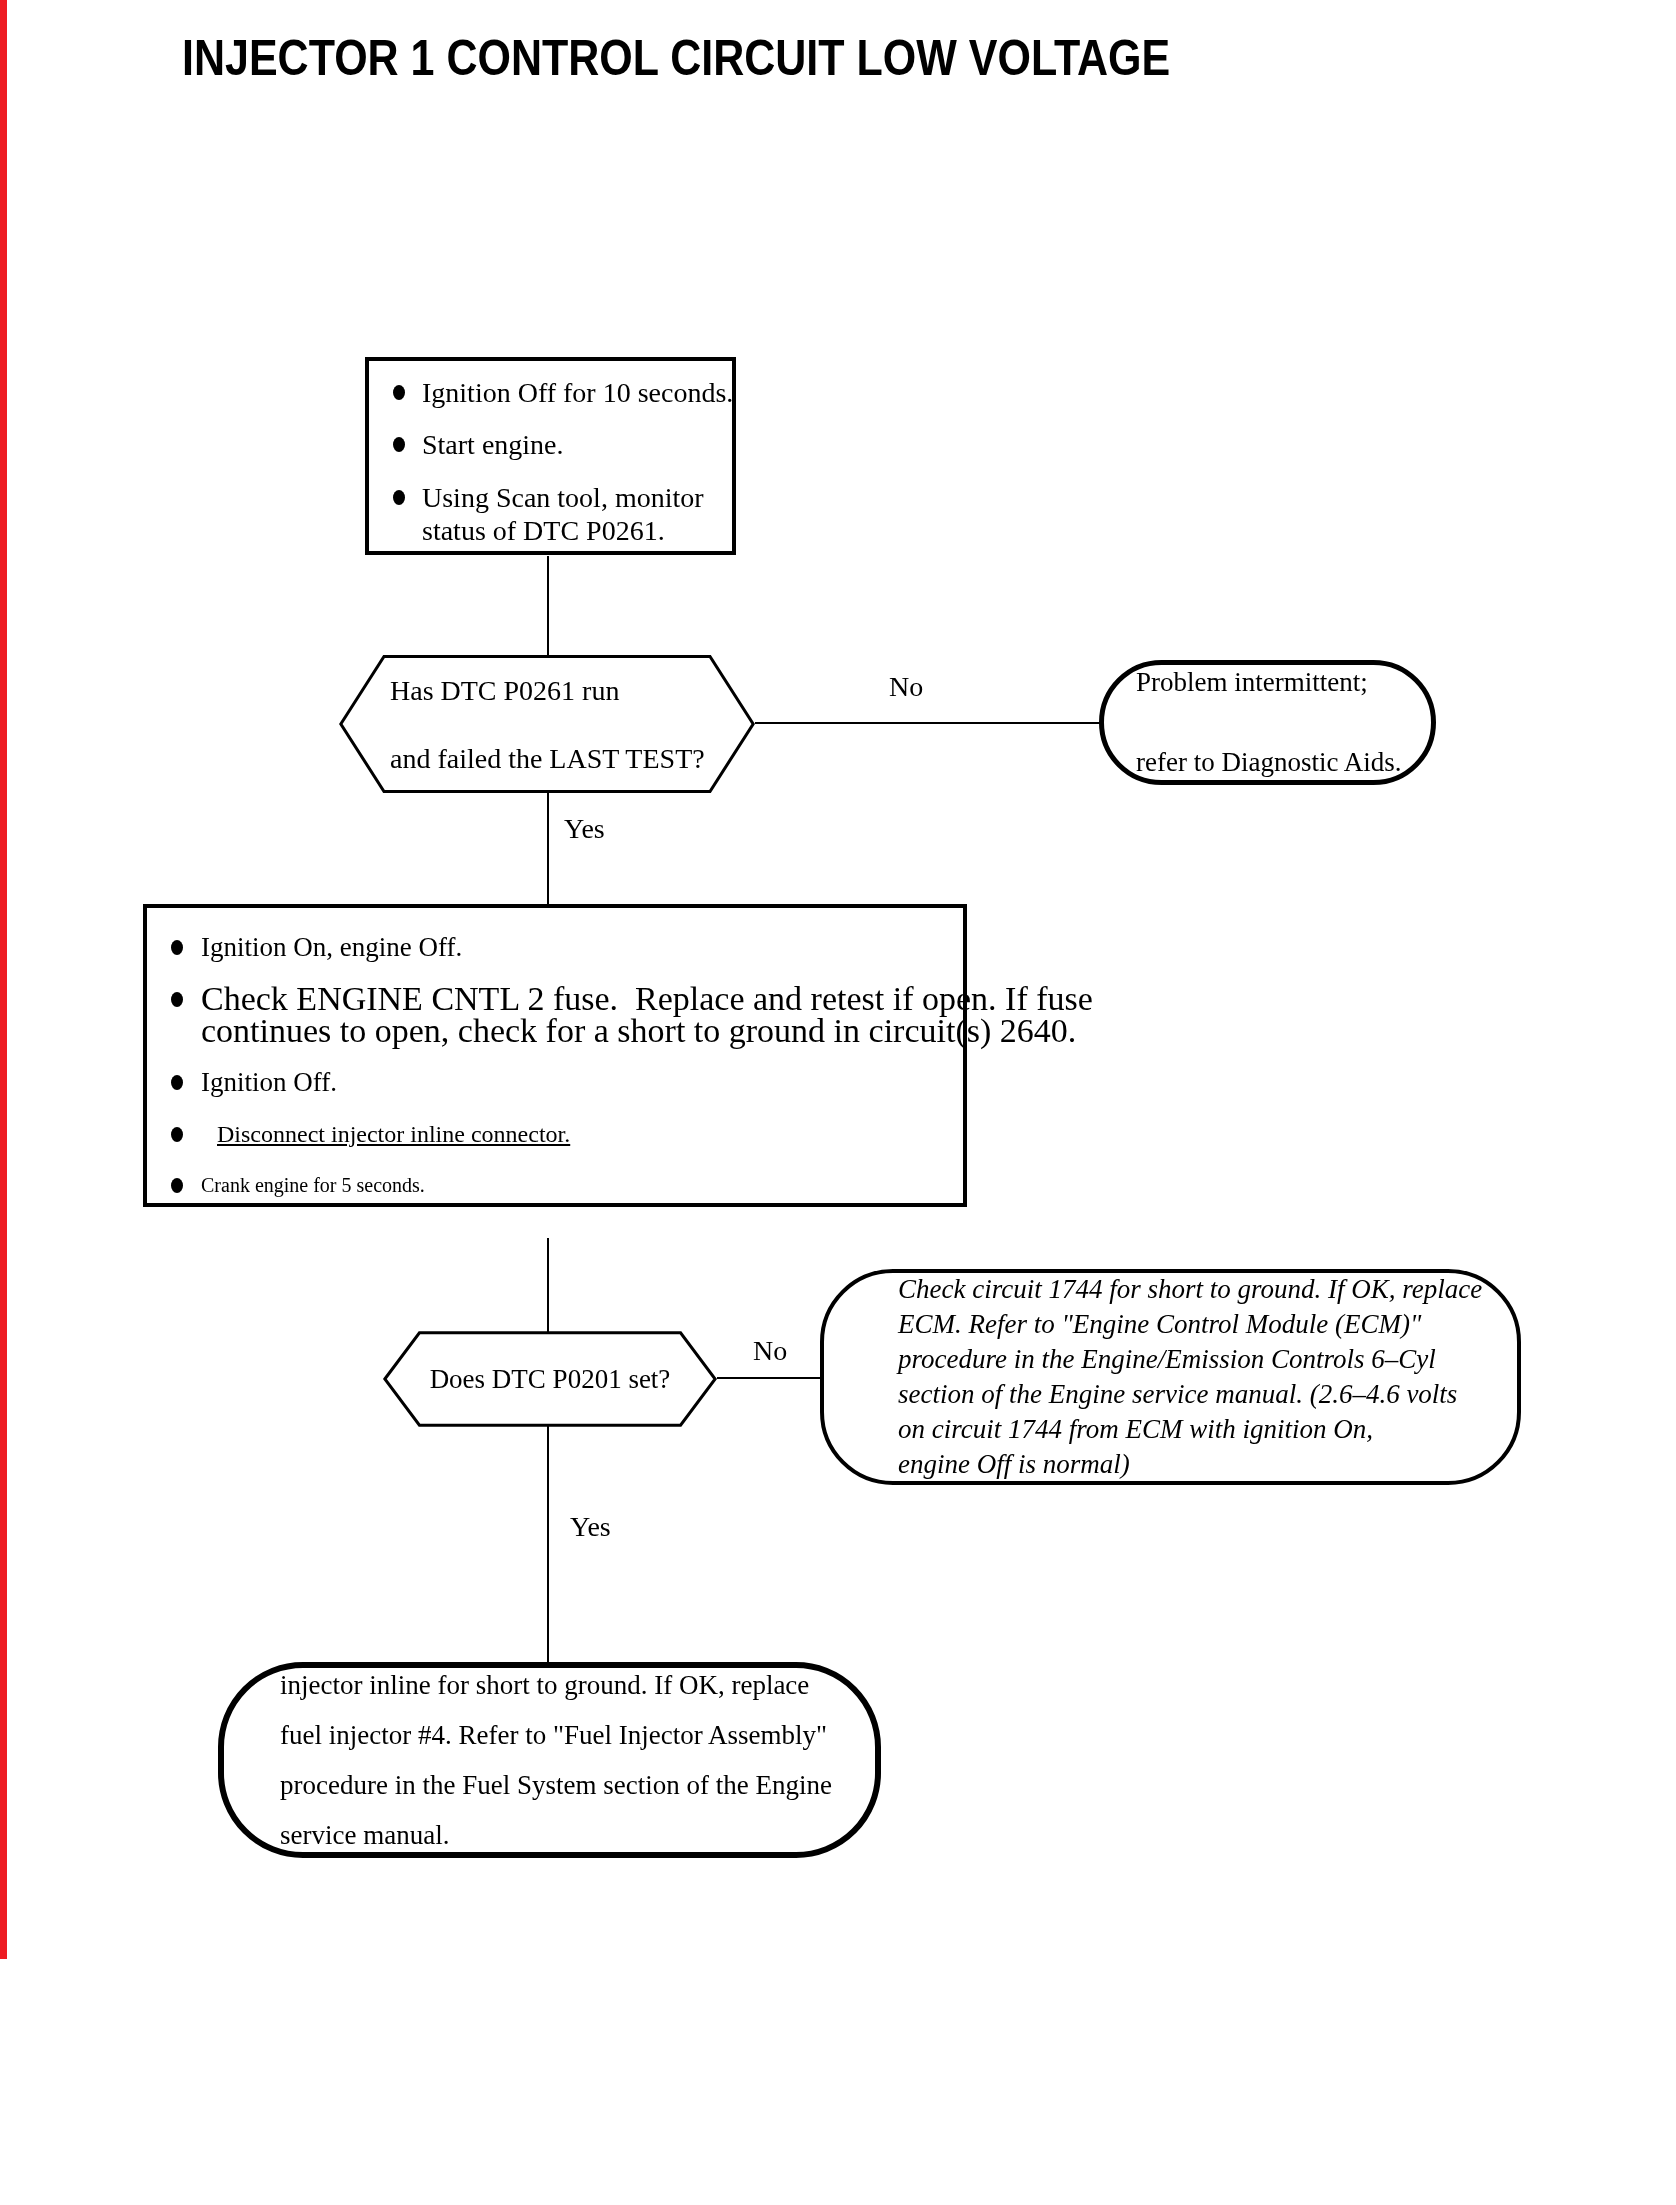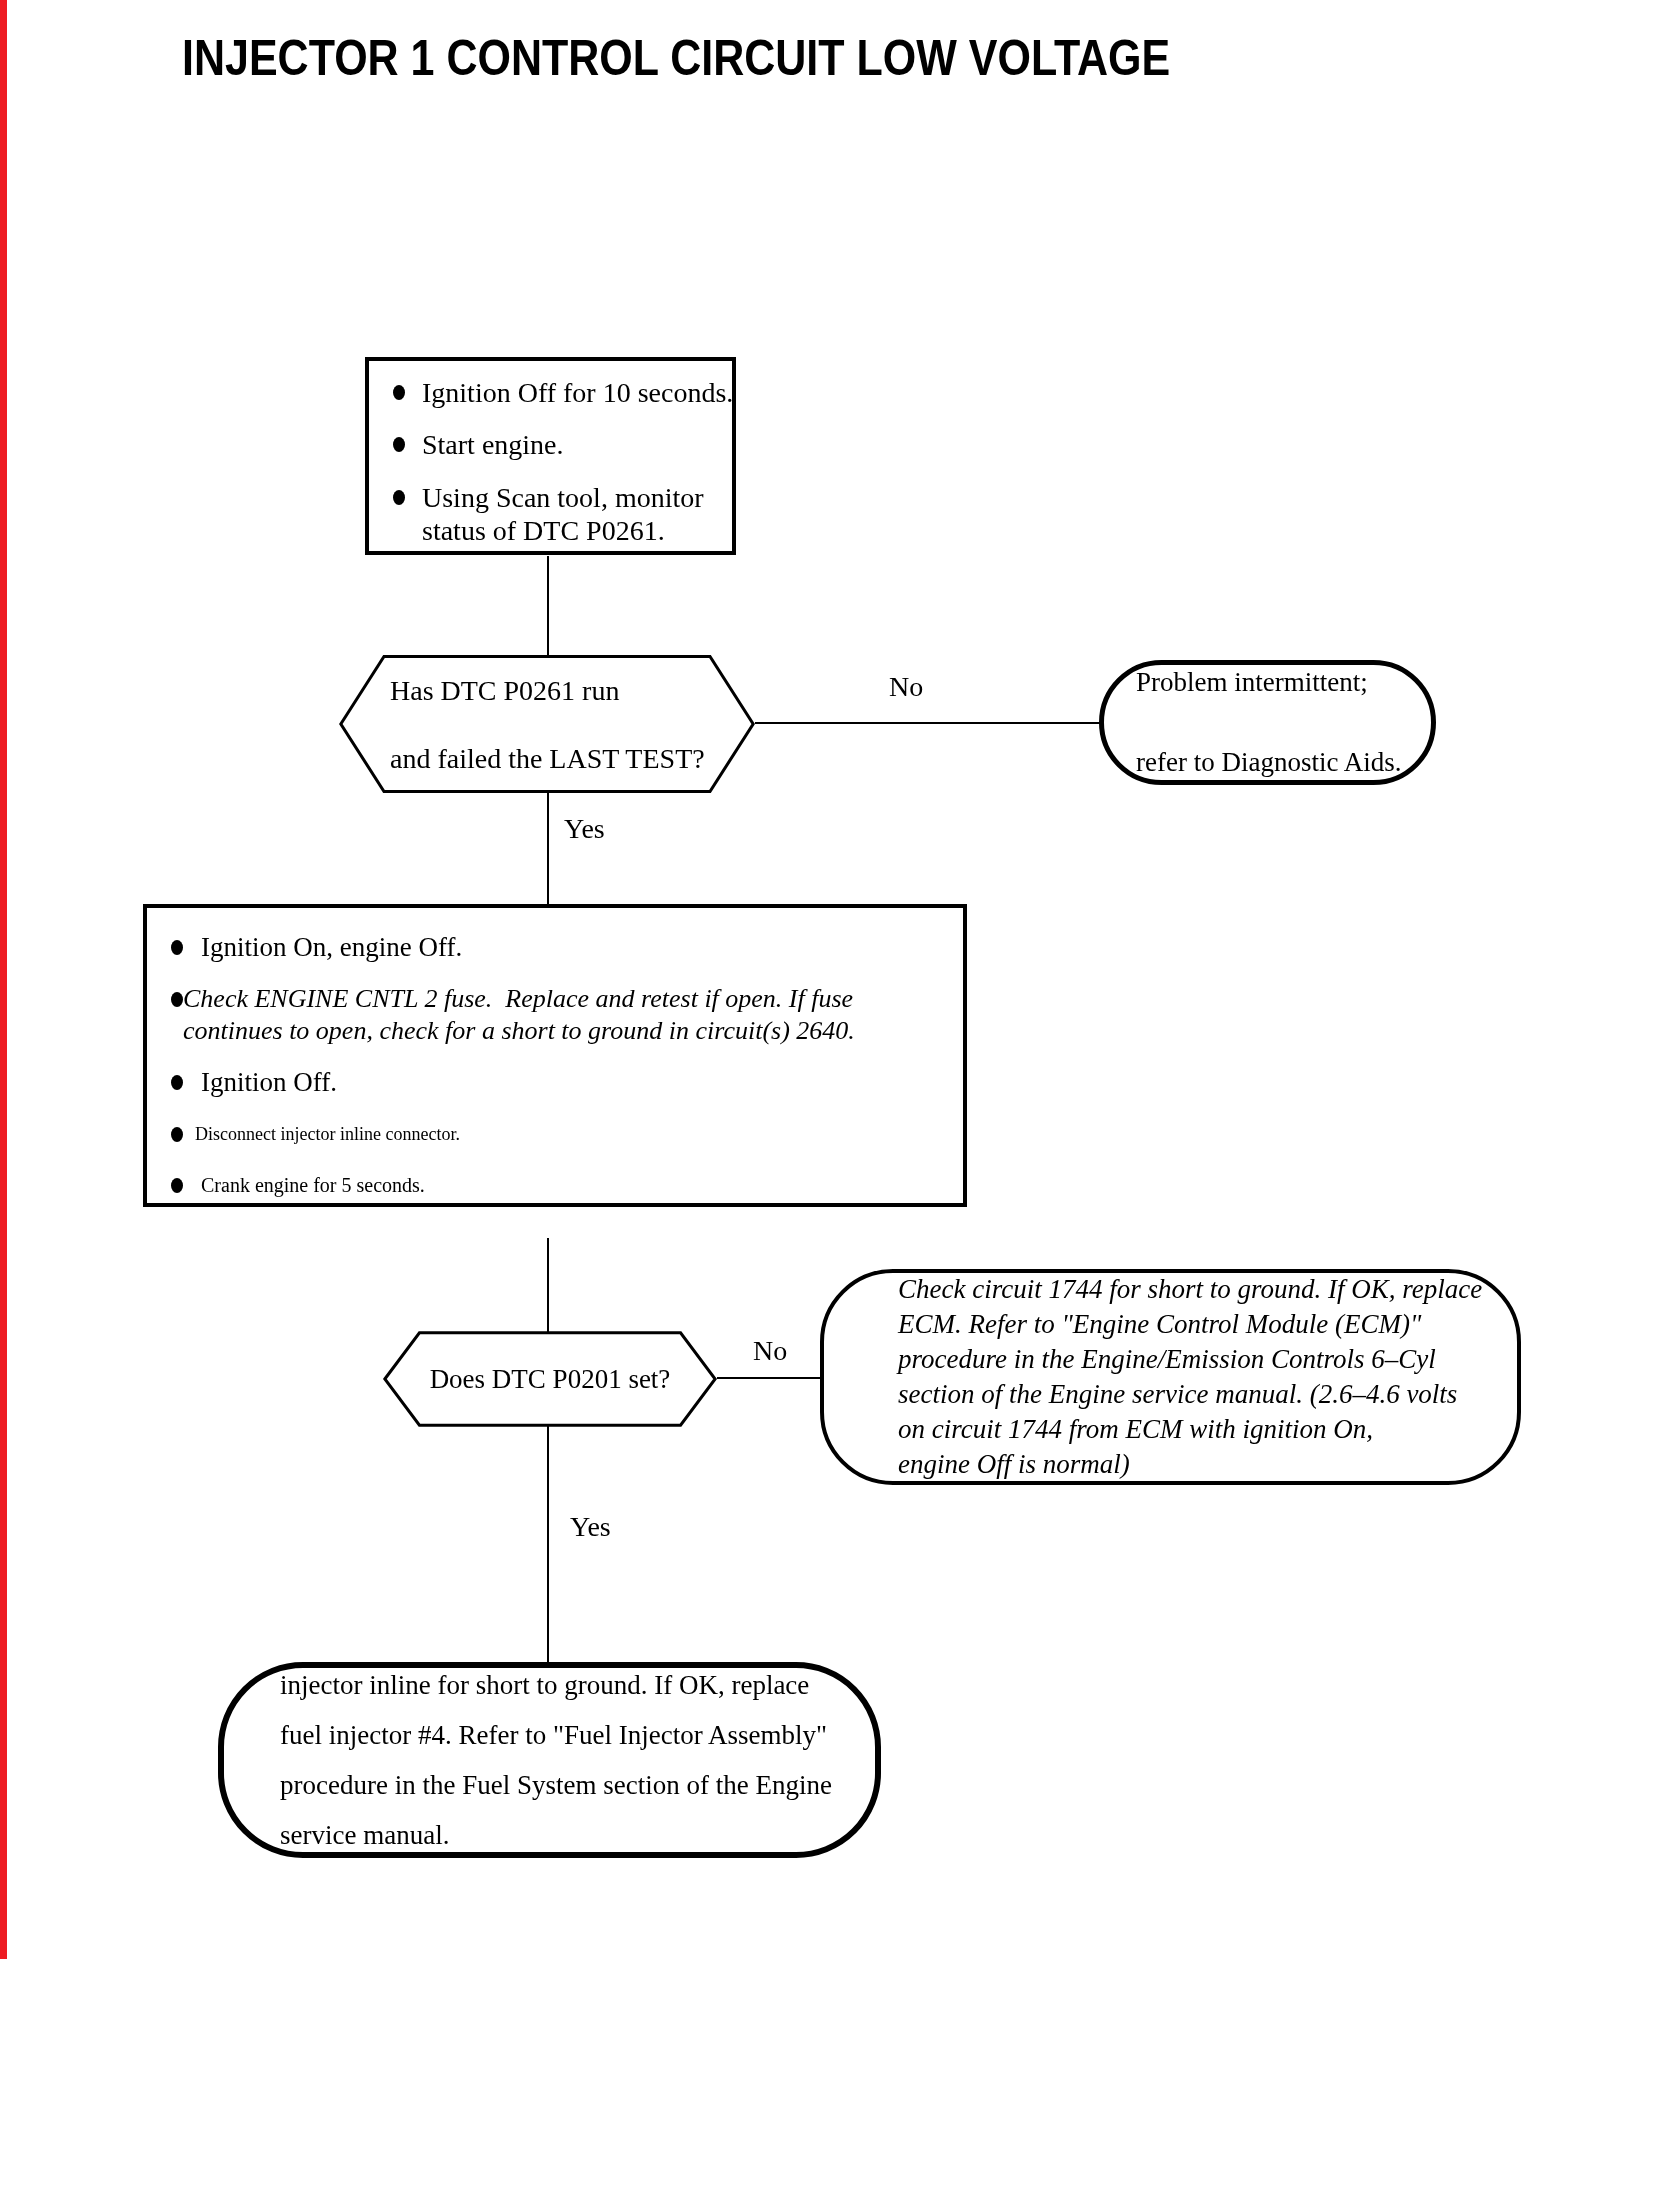--- a/index.html
+++ b/index.html
@@ -123,34 +123,34 @@
 
   <div class="rect-box" style="left:143px; top:904px; width:824px; height:303px; border-width:4.3px; padding:23px 8.5px 0 24px;">
     <div class="bullet-item" style="margin-bottom:19.5px;">
       <span class="bullet"></span>
       <div style="margin-left:18px; font-size:27px; line-height:32px;">
         <div class="tline">Ignition On, engine Off.</div>
       </div>
     </div>
     <div class="bullet-item" style="margin-bottom:19.5px;">
       <span class="bullet"></span>
-      <div style="font-size:26px; line-height:32px;font-style:italic;">
+      <div style="margin-left:18px; font-size:34px; line-height:32px;">
         <div class="tline">Check ENGINE CNTL 2 fuse.  Replace and retest if open. If fuse</div>
         <div class="tline">continues to open, check for a short to ground in circuit(s) 2640.</div>
       </div>
     </div>
     <div class="bullet-item" style="margin-bottom:19.5px;">
       <span class="bullet"></span>
       <div style="margin-left:18px; font-size:27px; line-height:32px;">
         <div class="tline">Ignition Off.</div>
       </div>
     </div>
     <div class="bullet-item" style="margin-bottom:19.5px;">
       <span class="bullet"></span>
-      <div style="margin-left:12px; font-size:18px; line-height:32px;">
+      <div style="margin-left:34px; font-size:24px; line-height:32px;text-decoration:underline;">
         <div class="tline">Disconnect injector inline connector.</div>
       </div>
     </div>
     <div class="bullet-item">
       <span class="bullet"></span>
       <div style="margin-left:18px; font-size:20px; line-height:32px;">
         <div class="tline">Crank engine for 5 seconds.</div>
       </div>
     </div>
   </div>

